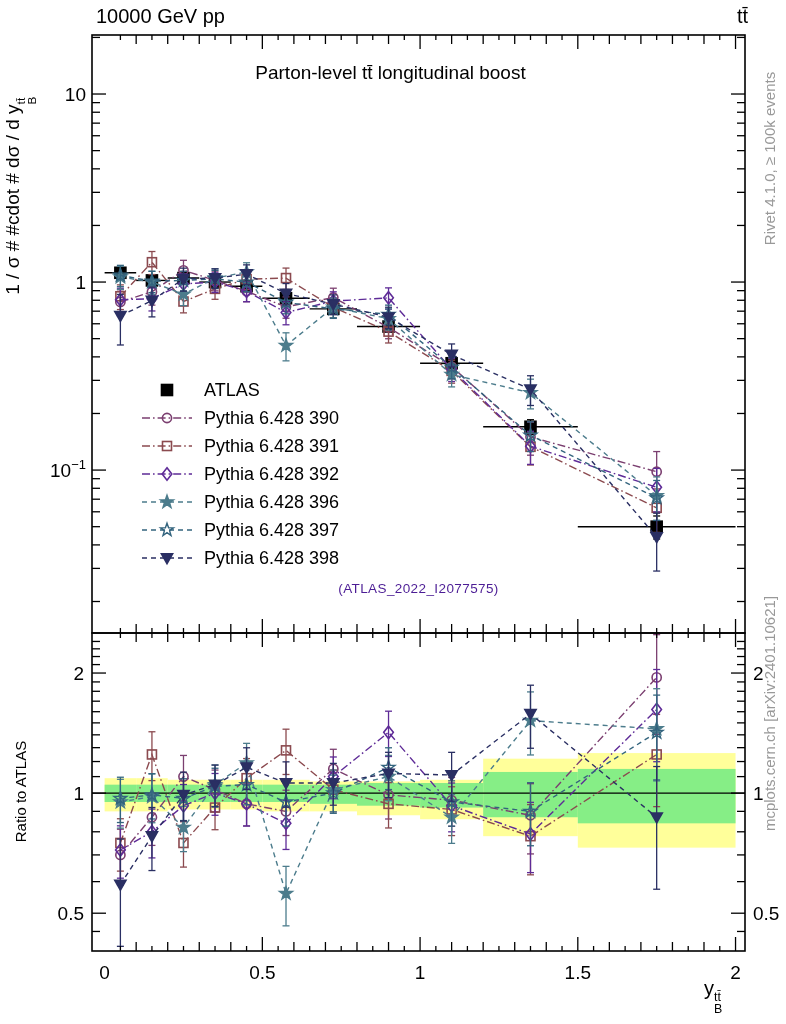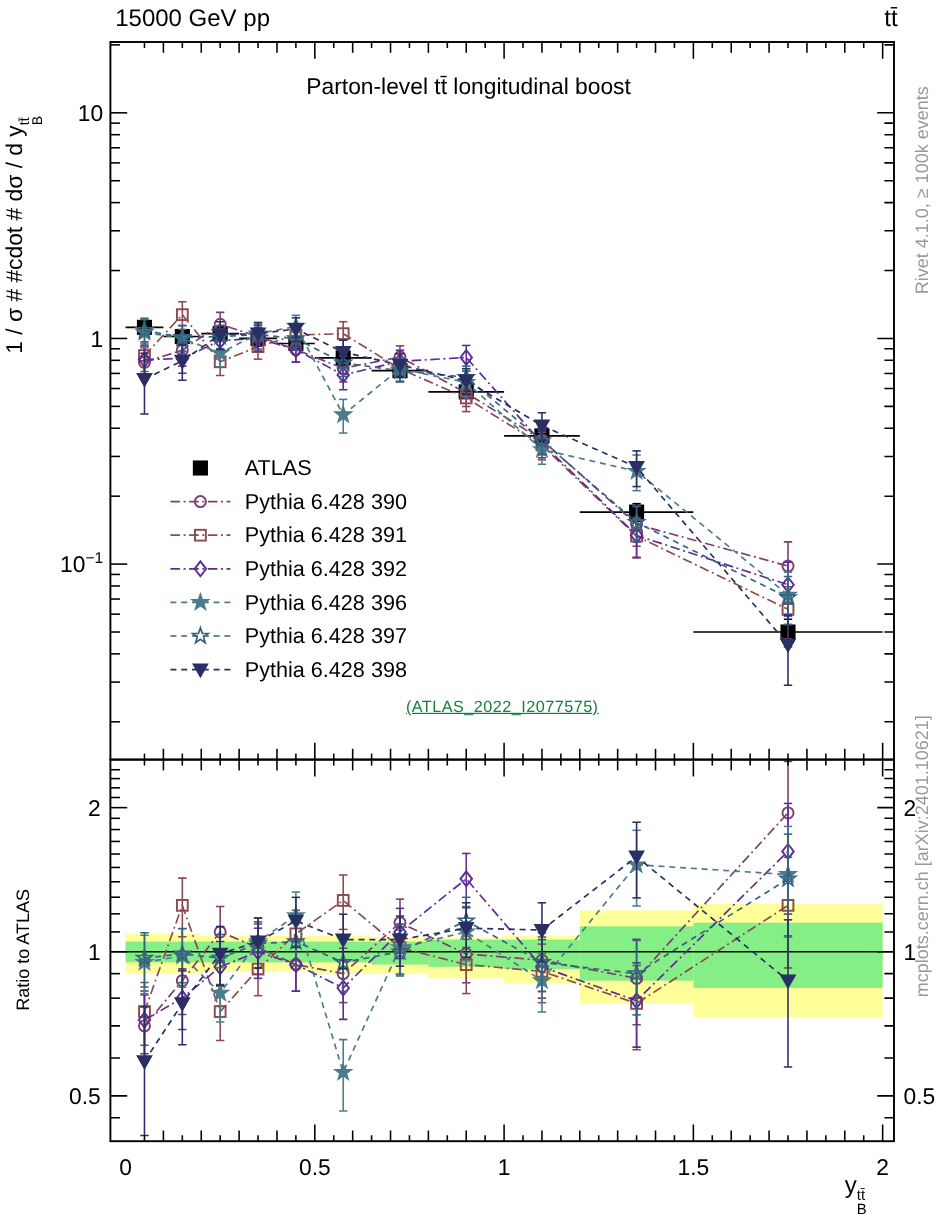--- a/index.html
+++ b/index.html
@@ -2,21 +2,21 @@
 <html><head>
 <meta charset="utf-8">
 <style>
   html,body{margin:0;padding:0;background:#fff;}
   .page{position:relative;width:786px;height:1024px;background:#fff;
         font-family:"Liberation Sans",sans-serif;color:#000;overflow:hidden;}
   .abs{position:absolute;white-space:nowrap;}
   .rot{transform:rotate(-90deg);}
   .hdr{font-size:20px;}
   .title{font-size:19px;text-align:center;}
-  .watermark{font-size:13.5px;color:#15803d;text-align:center;letter-spacing:.4px;text-decoration:underline;}
+  .watermark{font-size:13.5px;color:#4c1d95;text-align:center;letter-spacing:.4px;}
   .sidetext{font-size:15px;color:#999;text-align:center;}
   .ylab{font-size:19px;text-align:center;}
   .ylab-ratio{font-size:15px;text-align:center;}
   .xlab{font-size:20px;}
   .supsub{display:inline-flex;flex-direction:column;font-size:0.62em;line-height:0.95;
           vertical-align:-0.5em;text-align:left;}
   svg{position:absolute;left:0;top:0;}
 </style>
 </head>
 <body>
@@ -989,21 +989,21 @@
           <text x="204" y="536">Pythia 6.428 397</text>
         </g>
         <g>
           <line x1="142" x2="192" y1="558" y2="558" stroke="#2A2F63" stroke-width="1.4" stroke-dasharray="5 4"></line>
           <path d="M161.4 553.7L172.6 553.7L167 563.6Z" fill="#2A2F63" stroke="#2A2F63" stroke-width="1.6"></path>
           <text x="204" y="564">Pythia 6.428 398</text>
         </g>
       </g>
     </svg>
 
-  <div class="abs hdr" style="left:96px;top:5px;">15000 GeV pp</div>
+  <div class="abs hdr" style="left:96px;top:5px;">10000 GeV pp</div>
 
   <div class="abs hdr" style="right:38px;top:5px;">tt̄</div>
 
   <div class="abs title" style="left:92px;top:62px;width:597px;">Parton-level tt̄ longitudinal boost</div>
 
   <div class="abs watermark" style="left:92px;top:581px;width:653px;">(ATLAS_2022_I2077575)</div>
 
   <div class="abs rot sidetext" style="left:649px;top:150px;width:240px;">Rivet 4.1.0, ≥ 100k events</div>
 
   <div class="abs rot sidetext" style="left:616px;top:705px;width:306px;">mcplots.cern.ch [arXiv:2401.10621]</div>

